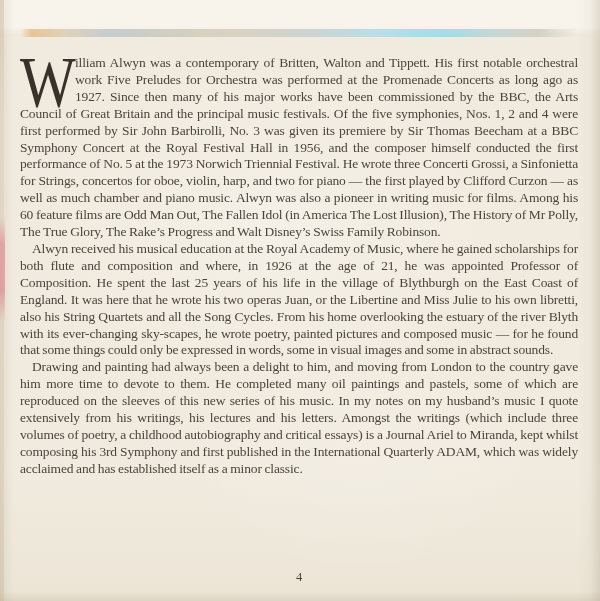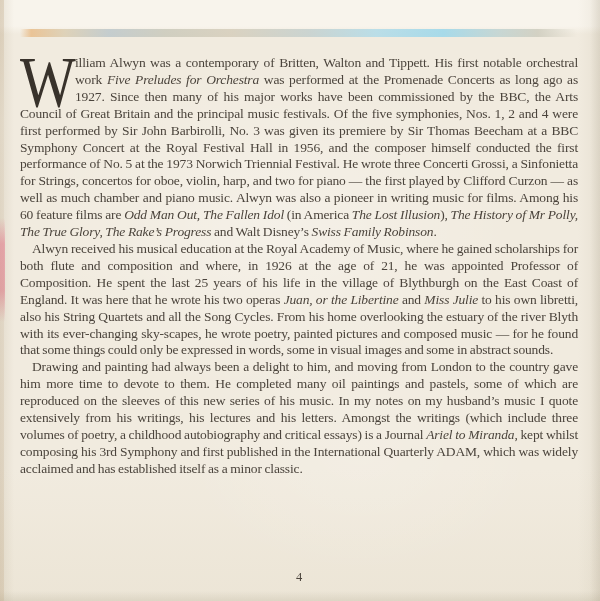--- a/index.html
+++ b/index.html
@@ -58,21 +58,21 @@
     width: 558px;
     color: var(--ink);
     font-size: 13.5px;
     line-height: 16.9px;
     letter-spacing: -0.15px;
     word-spacing: -0.5px;
     text-align: justify;
   }
   .text-block p { margin: 0; padding: 0; }
   .text-block p.indent { text-indent: 12px; }
-  .it { font-style: italic; }
+  .it { }
   .dropcap {
     float: left;
     width: 50px; height: 50px;
     margin-right: 5px;
     font-size: 72px;
     line-height: 52px;
     color: var(--ink-dark);
     transform: scaleX(0.82);
     transform-origin: 0 50%;
     position: relative;

